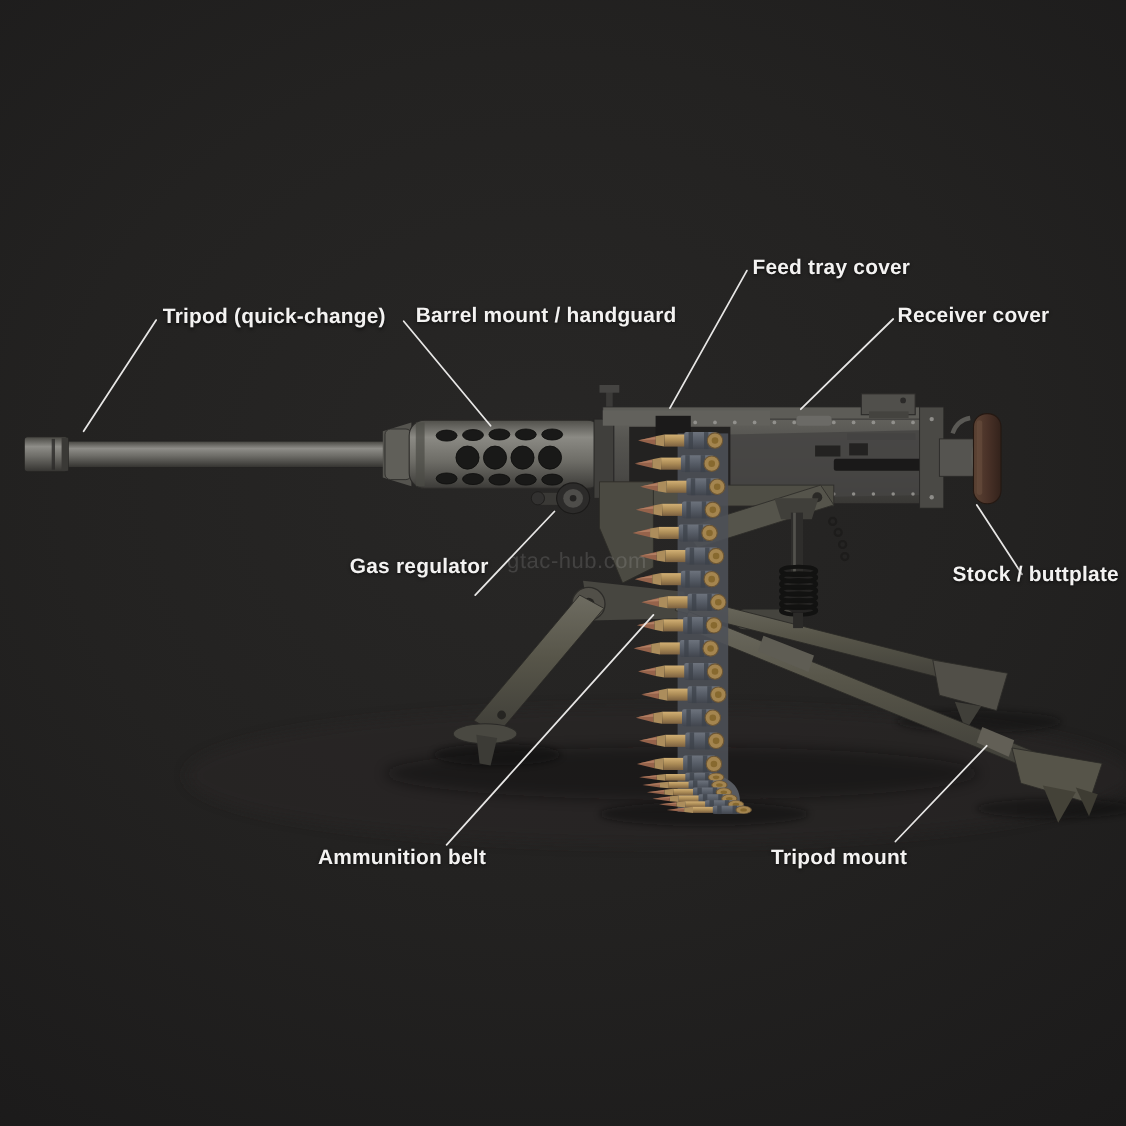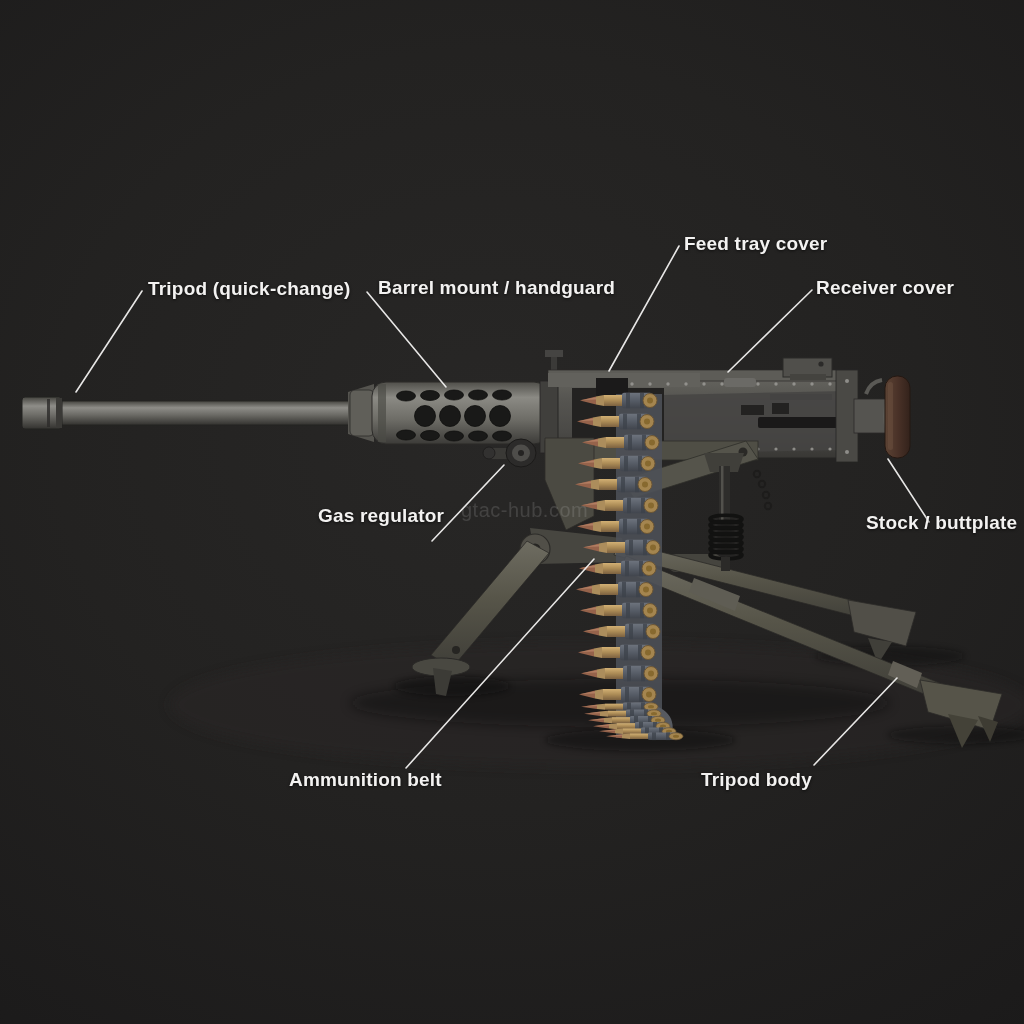--- a/index.html
+++ b/index.html
@@ -285,14 +285,14 @@
 
   <div class="watermark">gtac-hub.com</div>
 
   <div class="callout" style="left:148px;top:277px;">Tripod (quick-change)</div>
   <div class="callout" style="left:378px;top:276px;">Barrel mount / handguard</div>
   <div class="callout" style="left:684px;top:232px;">Feed tray cover</div>
   <div class="callout" style="left:816px;top:276px;">Receiver cover</div>
   <div class="callout" style="left:318px;top:504px;">Gas regulator</div>
   <div class="callout" style="left:866px;top:511px;">Stock / buttplate</div>
   <div class="callout" style="left:267px;top:768px;margin-left:22px;">Ammunition belt</div>
-  <div class="callout" style="left:701px;top:768px;">Tripod body</div>
+  <div class="callout" style="left:701px;top:768px;">Tripod mount</div>
 </div>
 
 </body></html>

